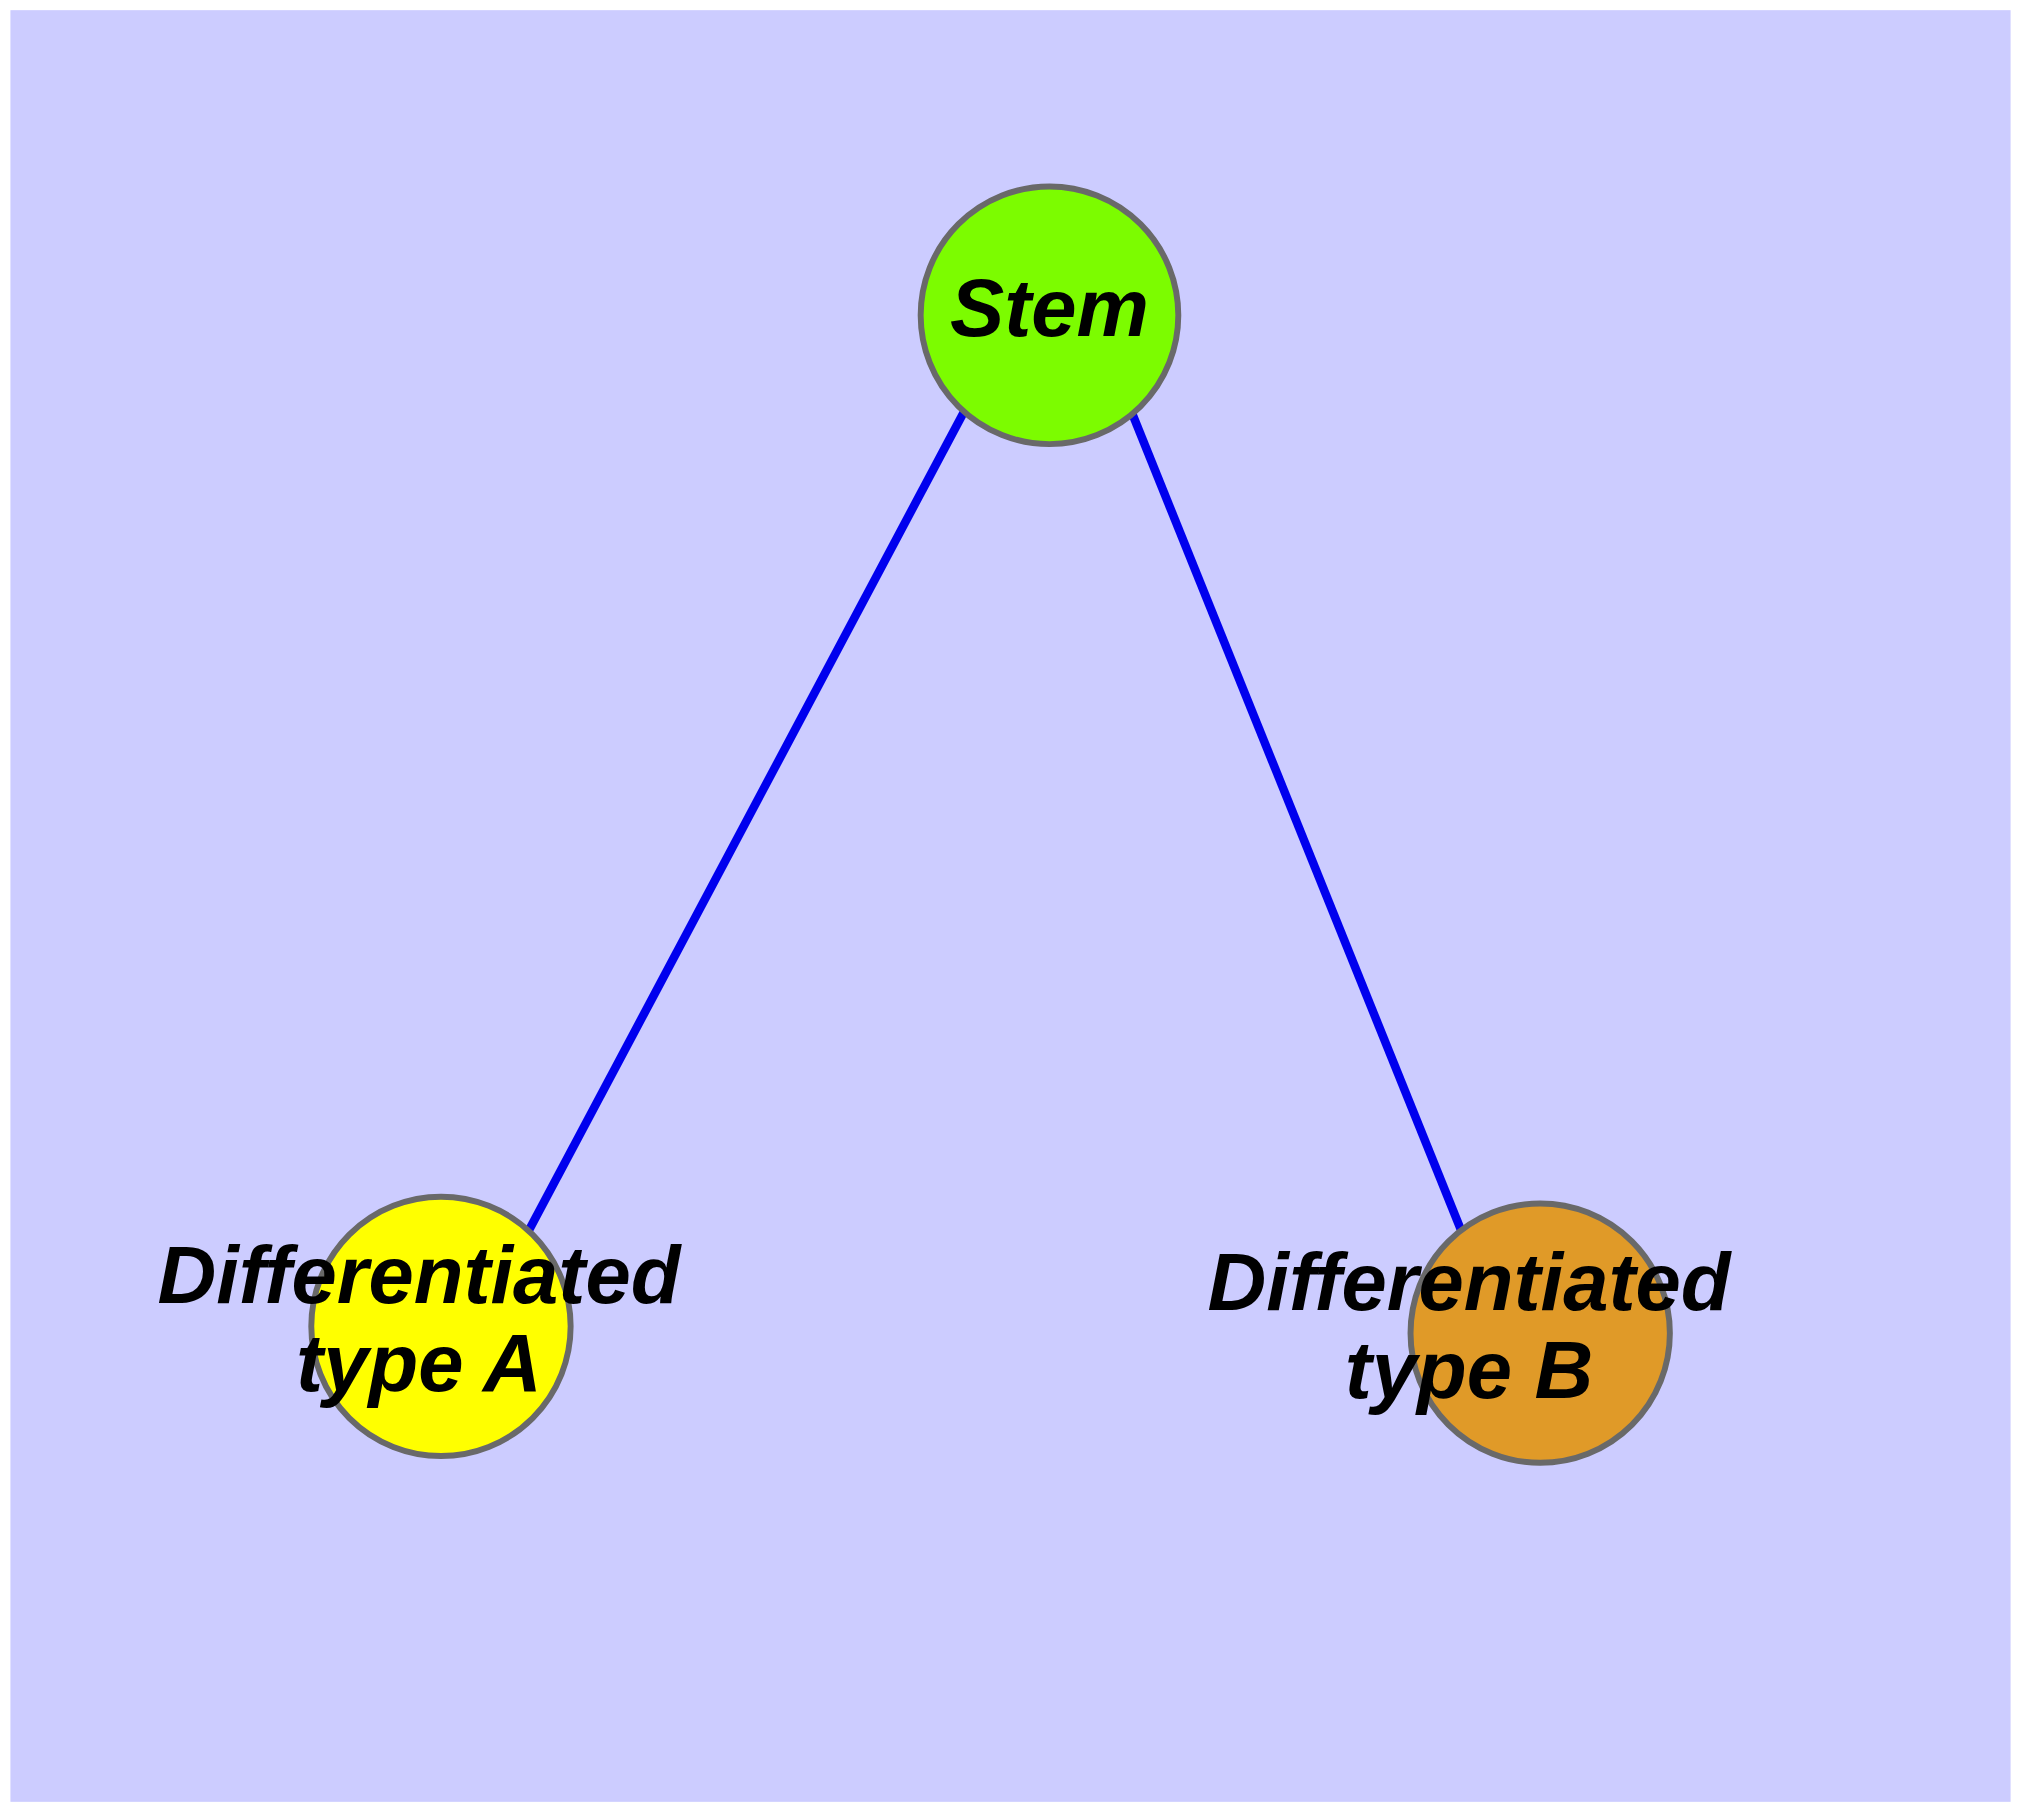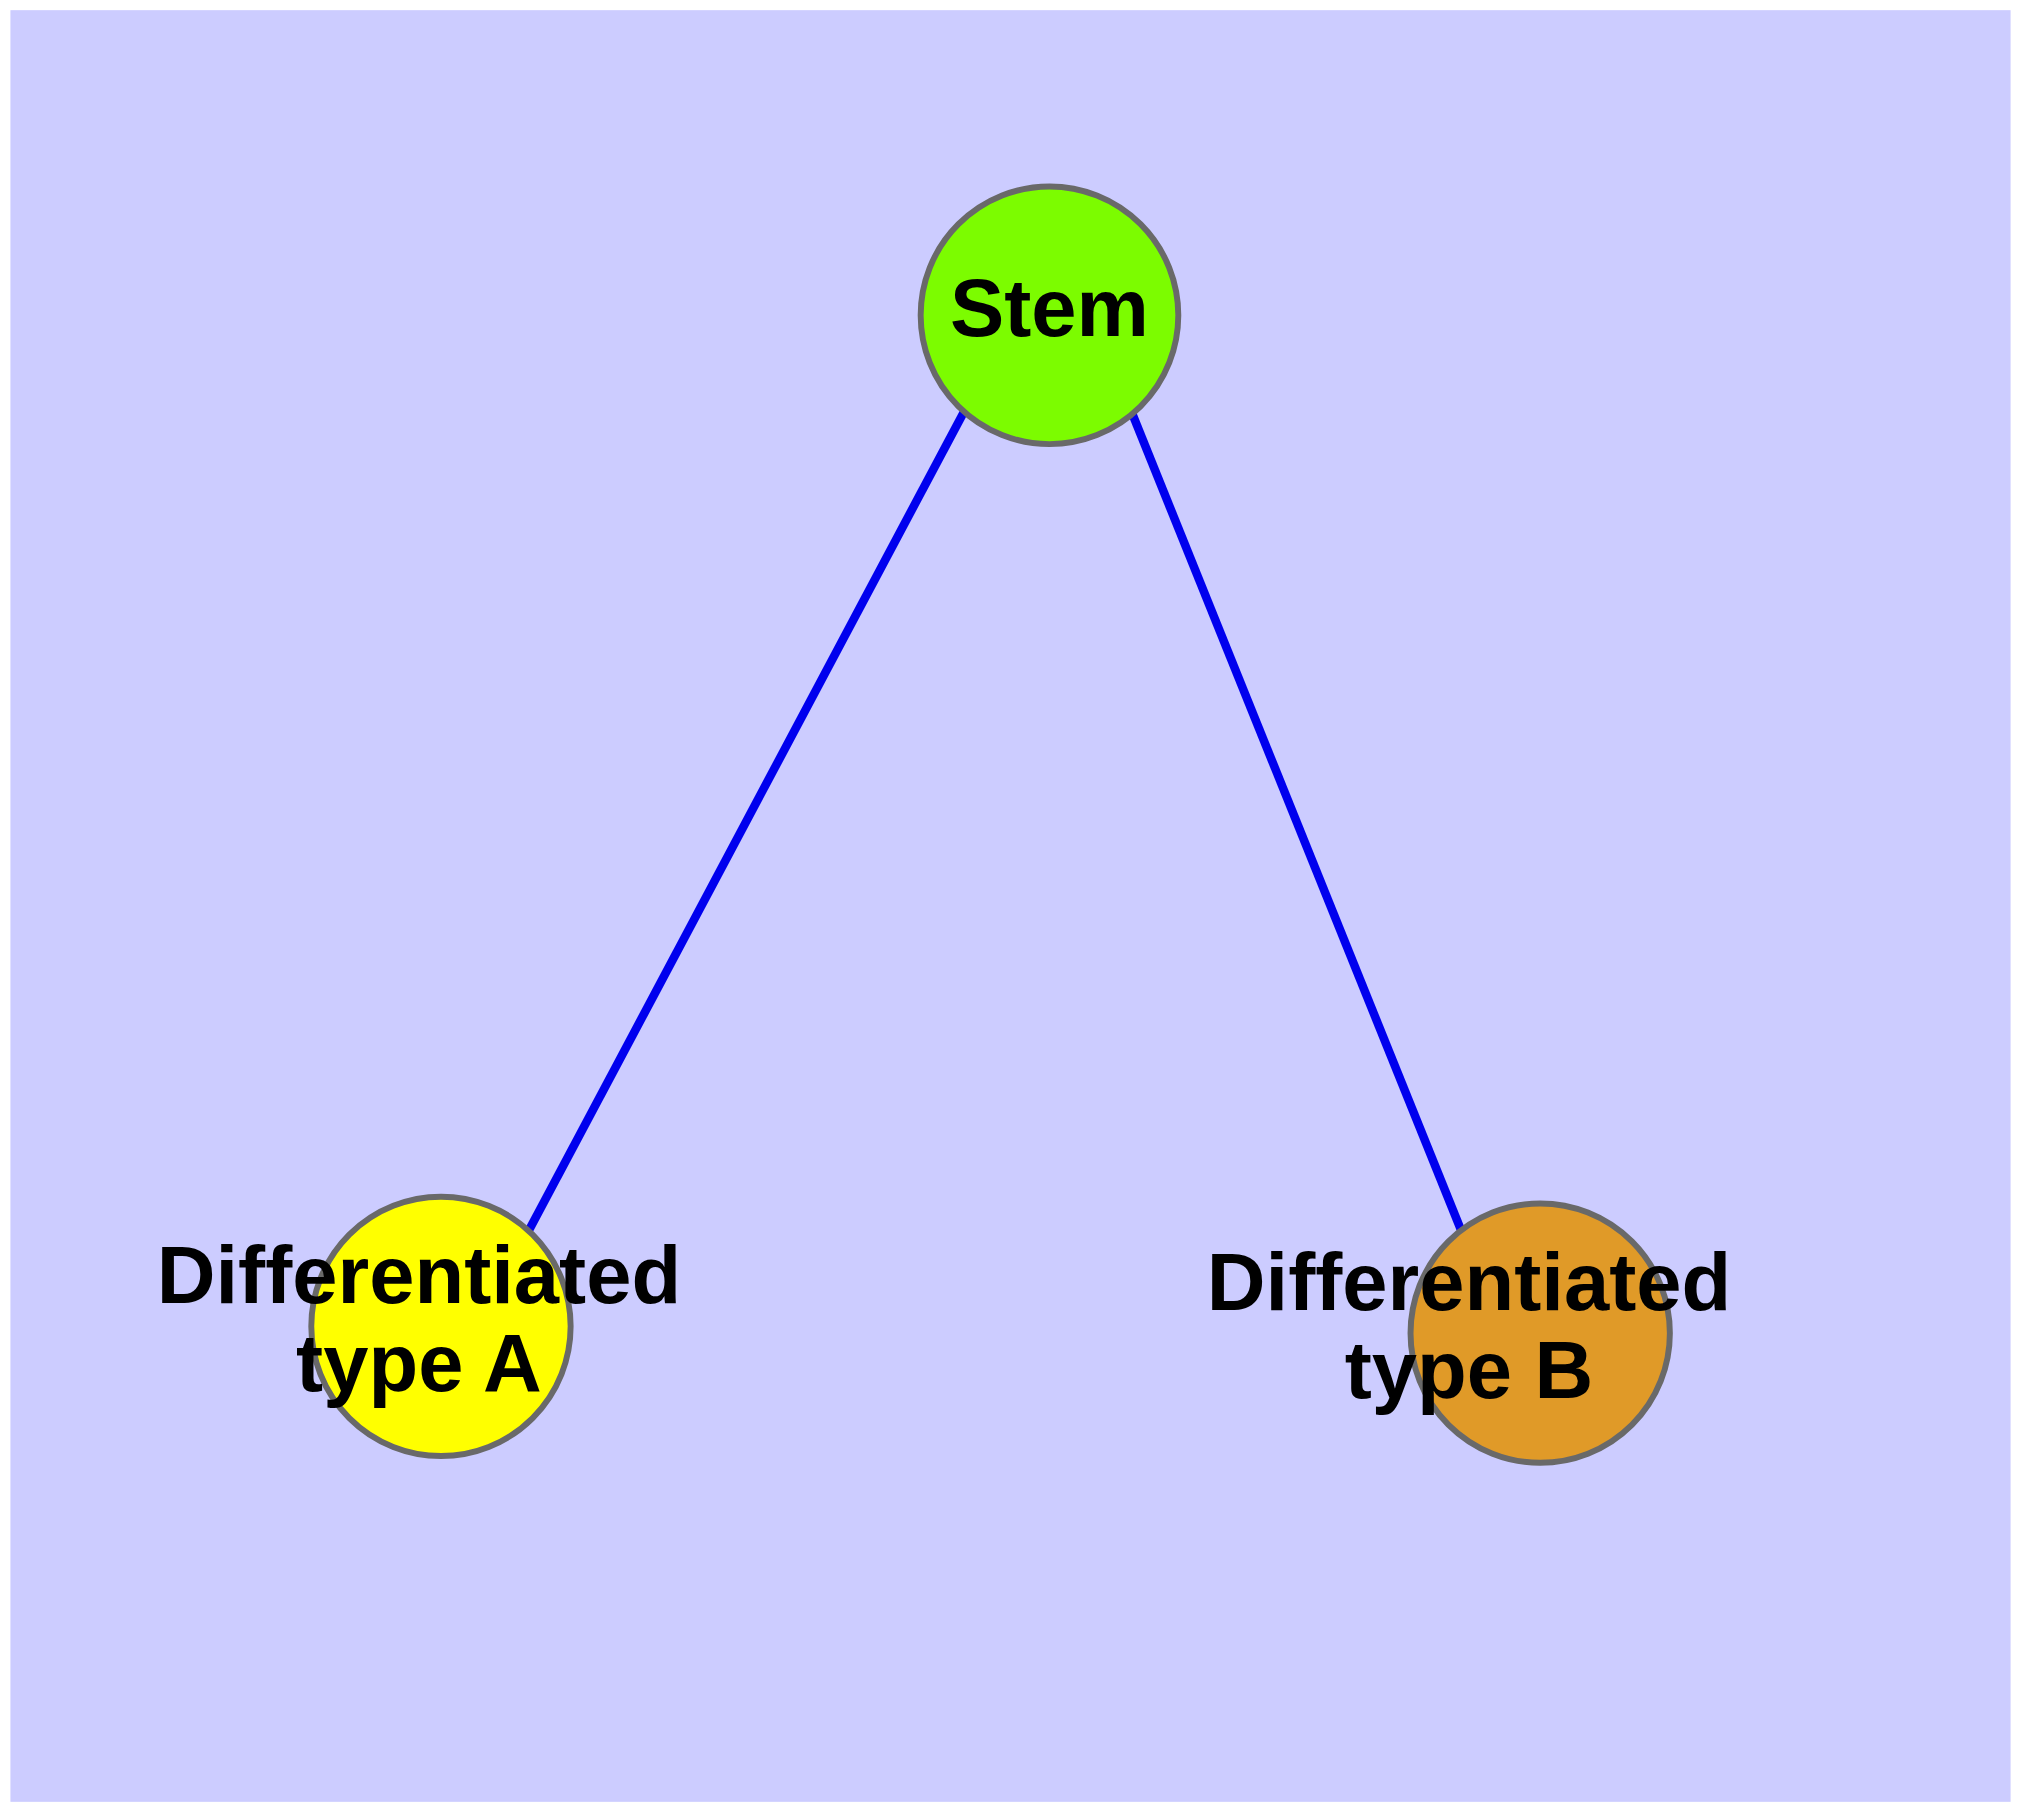--- a/index.html
+++ b/index.html
@@ -11,20 +11,21 @@
     width: 2021px;
     height: 1812px;
     overflow: hidden;
     font-family: "Liberation Sans", sans-serif;
   }
   #graph-canvas {
     position: relative;
     width: 2021px;
     height: 1608px;
     background: #ffffff;
+    font-style: italic;
   }
   #graph-svg {
     position: absolute;
     top: 0;
     left: 0;
     width: 2021px;
     height: 1812px;
     display: block;
   }
   .node-label {

